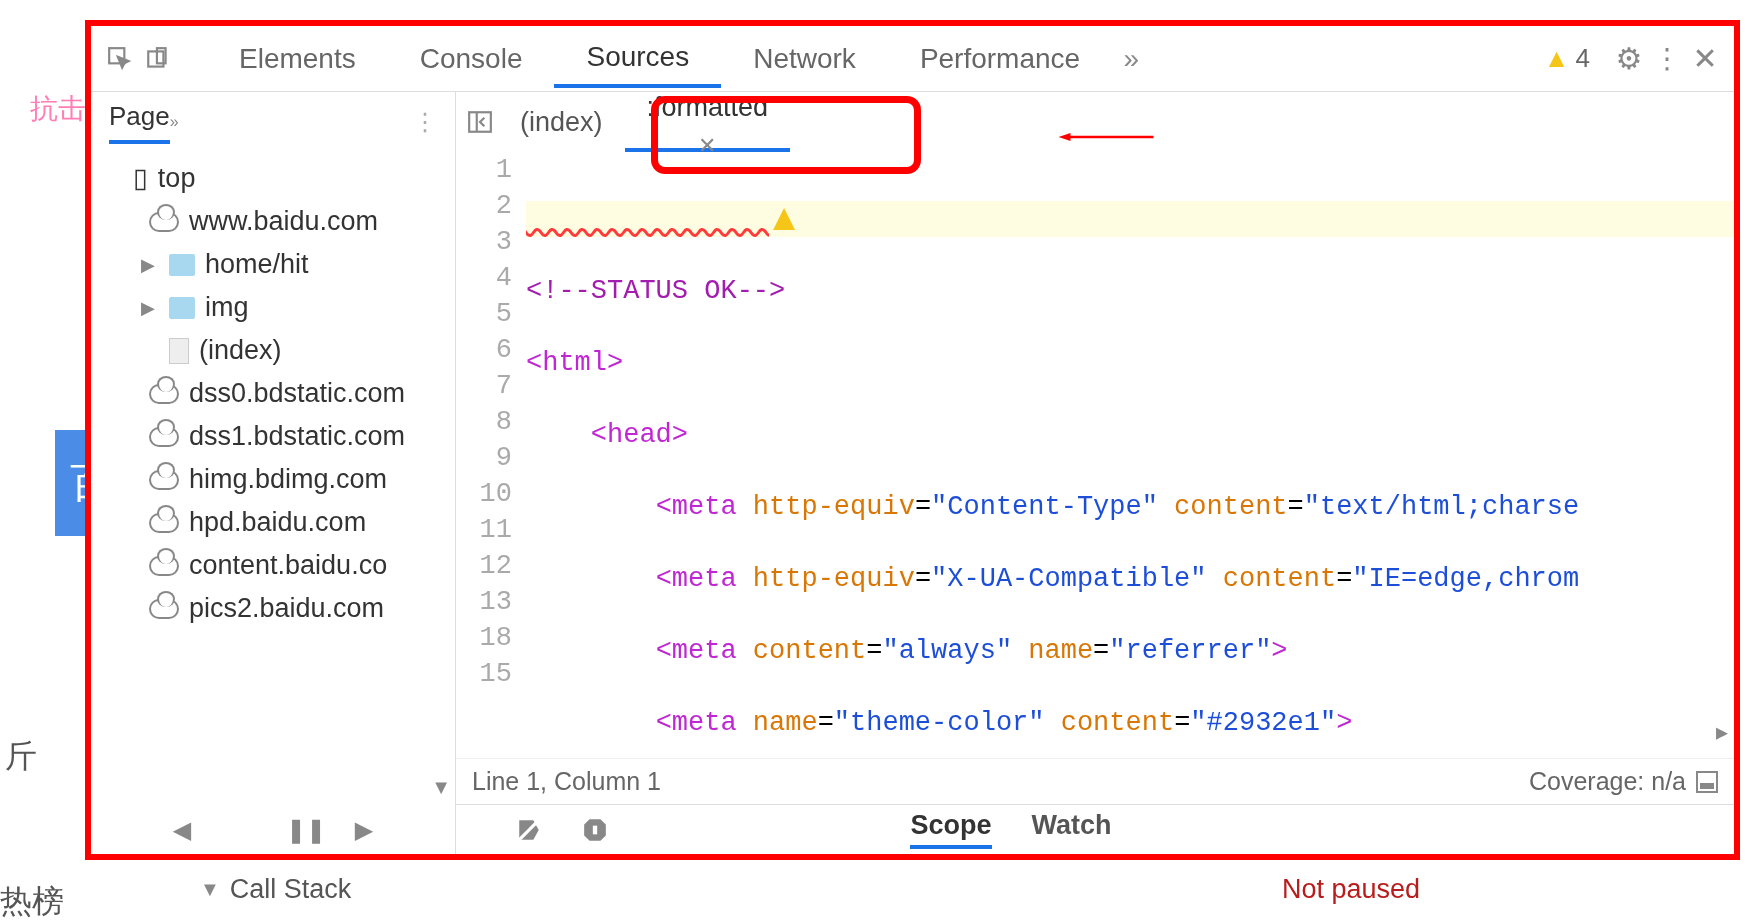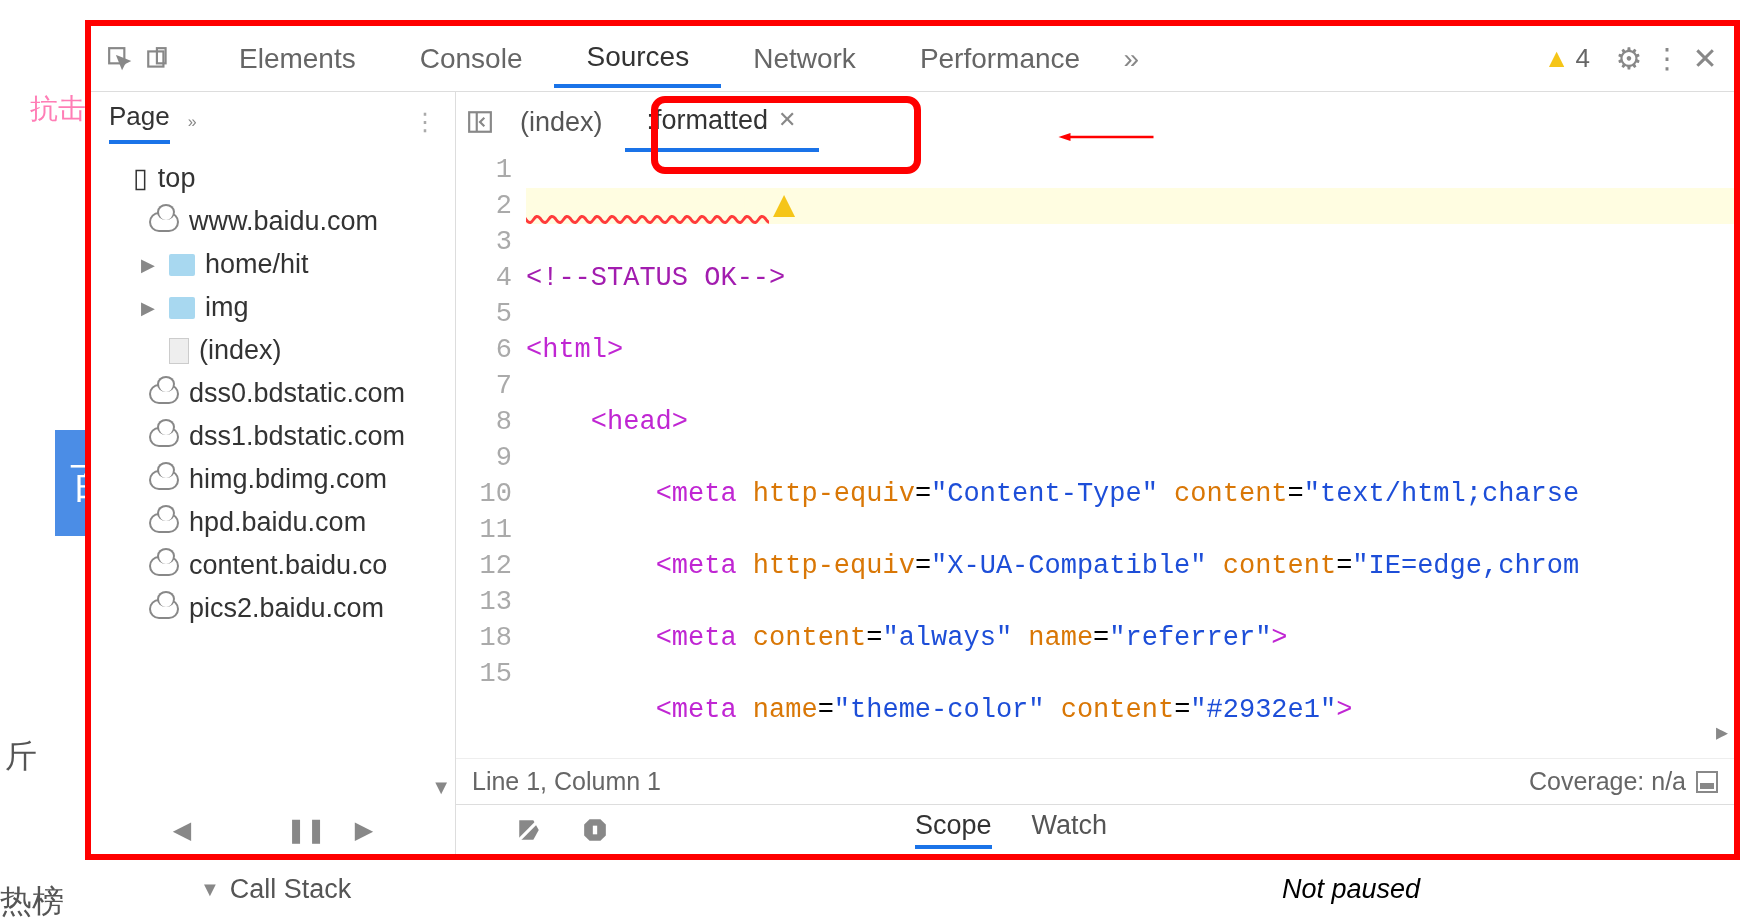--- a/index.html
+++ b/index.html
@@ -16,71 +16,71 @@
 .tb-icon { width: 38px; height: 38px; display: flex; align-items: center; justify-content: center; color: #888; cursor: pointer; }
 .tb-tab { padding: 0 32px; font-size: 28px; color: #666; height: 58px; display: flex; align-items: center; cursor: pointer; }
 .tb-tab.active { color: #333; border-bottom: 4px solid #1a73e8; }
 .tb-spacer { flex: 1; }
 .warn-badge { display: flex; align-items: center; gap: 6px; font-size: 26px; color: #666; }
 .warn-triangle { color: #f5c518; font-size: 26px; }
 
 .main-row { display: flex; flex: 1; min-height: 0; }
 
 .sidebar { width: 365px; border-right: 1px solid #ddd; display: flex; flex-direction: column; position: relative; }
-.sb-tabs { display: flex; align-items: center; height: 60px; padding: 0 18px; gap: 18px; }
+.sb-tabs { display: flex; align-items: center; height: 60px; padding: 0 18px; }
 .sb-tab { font-size: 26px; color: #333; padding-bottom: 8px; }
 .sb-tab.active { border-bottom: 4px solid #1a73e8; }
 .sb-tree { flex: 1; overflow: hidden; padding: 4px 0 0 10px; }
 .tree-row { display: flex; align-items: center; gap: 10px; padding: 6px 4px; font-size: 27px; color: #333; white-space: nowrap; cursor: pointer; }
 .tree-row .caret { width: 18px; color: #888; font-size: 18px; }
 .folder-icon { width: 26px; height: 22px; background: #a8d8f0; border-radius: 2px; display: inline-block; }
 .cloud-icon { width: 30px; height: 20px; border: 2.5px solid #888; border-radius: 12px; display: inline-block; position: relative; }
 .cloud-icon::before { content: ""; position: absolute; width: 14px; height: 14px; border: 2.5px solid #888; border-radius: 50%; top: -10px; left: 6px; background: #fff; border-bottom: none; }
 .file-icon { width: 20px; height: 26px; background: #eee; border: 1px solid #ccc; display: inline-block; }
 .indent-1 { padding-left: 20px; }
 .indent-2 { padding-left: 40px; }
 .sb-bottom-nav { display: flex; justify-content: space-around; align-items: center; height: 48px; color: #888; font-size: 24px; }
 .scroll-ind { position: absolute; right: 4px; bottom: 55px; color: #888; font-size: 20px; }
 
 .editor { flex: 1; display: flex; flex-direction: column; min-width: 0; }
 .ed-tabs { display: flex; align-items: center; height: 60px; gap: 0; padding-left: 6px; position: relative; }
 .ed-tab { display: flex; align-items: center; gap: 10px; padding: 0 22px; font-size: 27px; color: #555; height: 100%; cursor: pointer; position: relative; }
-.ed-tab.active { border-bottom: 4px solid #1a73e8; color: #333; }
+.ed-tab.active { border-bottom: 4px solid #1a73e8; color: #333; flex-direction: column; }
 .ed-tab .close-x { font-size: 22px; color: #888; }
 .ed-toggle { width: 36px; display: flex; align-items: center; justify-content: center; color: #888; }
 .red-box { position: absolute; border: 7px solid #ff0000; border-radius: 14px; pointer-events: none; }
 .red-box-1 { left: 560px; top: 70px; width: 270px; height: 78px; }
 .red-arrow { position: absolute; left: 920px; top: 106px; width: 190px; height: 10px; }
 
 .code-area { flex: 1; display: flex; overflow: hidden; font-family: Consolas, "Courier New", monospace; font-size: 27px; line-height: 36px; position: relative; }
 .gutter { width: 70px; text-align: right; padding-right: 14px; color: #aaa; background: #fff; user-select: none; }
 .code-lines { flex: 1; overflow: hidden; white-space: pre; }
-.hl-line { background: #fffde1; }
+.hl-line { background: #fffde1; margin-top: 13px; }
 .err-underline { text-decoration: wavy underline #ff3b3b; text-decoration-thickness: 2.5px; }
 .tok-tag { color: #c026d3; }
 .tok-attr { color: #d97706; }
 .tok-str { color: #1d4ed8; }
 .tok-comment { color: #a21caf; }
 .warn-inline { background: #f5c518; width: 22px; height: 22px; display: inline-block; clip-path: polygon(50% 0, 100% 100%, 0 100%); vertical-align: middle; margin-left: 4px; }
 .scroll-right { position: absolute; right: 6px; bottom: 6px; color: #888; font-size: 20px; }
 
 .status-bar { display: flex; align-items: center; height: 46px; padding: 0 16px; font-size: 25px; color: #666; border-top: 1px solid #eee; }
 .status-spacer { flex: 1; }
 .coverage-icon { width: 22px; height: 22px; border: 2px solid #888; margin-left: 10px; display: inline-block; position: relative; }
 .coverage-icon::after { content: ""; position: absolute; left: 2px; right: 2px; bottom: 2px; height: 6px; background: #888; }
 
 .dbg-bar { display: flex; align-items: center; height: 50px; border-top: 1px solid #ddd; padding: 0 20px; gap: 40px; }
 .dbg-icon { color: #888; font-size: 24px; }
-.dbg-tabs { display: flex; gap: 40px; margin-left: auto; margin-right: auto; }
+.dbg-tabs { display: flex; gap: 40px; margin-left: auto; margin-right: auto; font-weight: bold; }
 .dbg-tab { font-size: 27px; color: #555; padding-bottom: 4px; cursor: pointer; }
 .dbg-tab.active { color: #333; border-bottom: 4px solid #1a73e8; }
 
 .below-row { display: flex; align-items: center; padding: 10px 30px; font-size: 27px; color: #555; }
 .below-row .caret2 { color: #888; font-size: 20px; margin-right: 10px; }
-.not-paused { margin-left: auto; margin-right: 280px; font-style: italic; color: #000000; }
+.not-paused { margin-left: auto; margin-right: 280px; color: #b91c1c; }
 
 svg { display: block; }
 </style>
 </head>
 <body>
 
 <div class="bg-text-1">抗击肺炎</div>
 <div class="bg-text-2">百度</div>
 <div class="bg-text-3">斤</div>
 <div class="bg-text-4">热榜</div>

